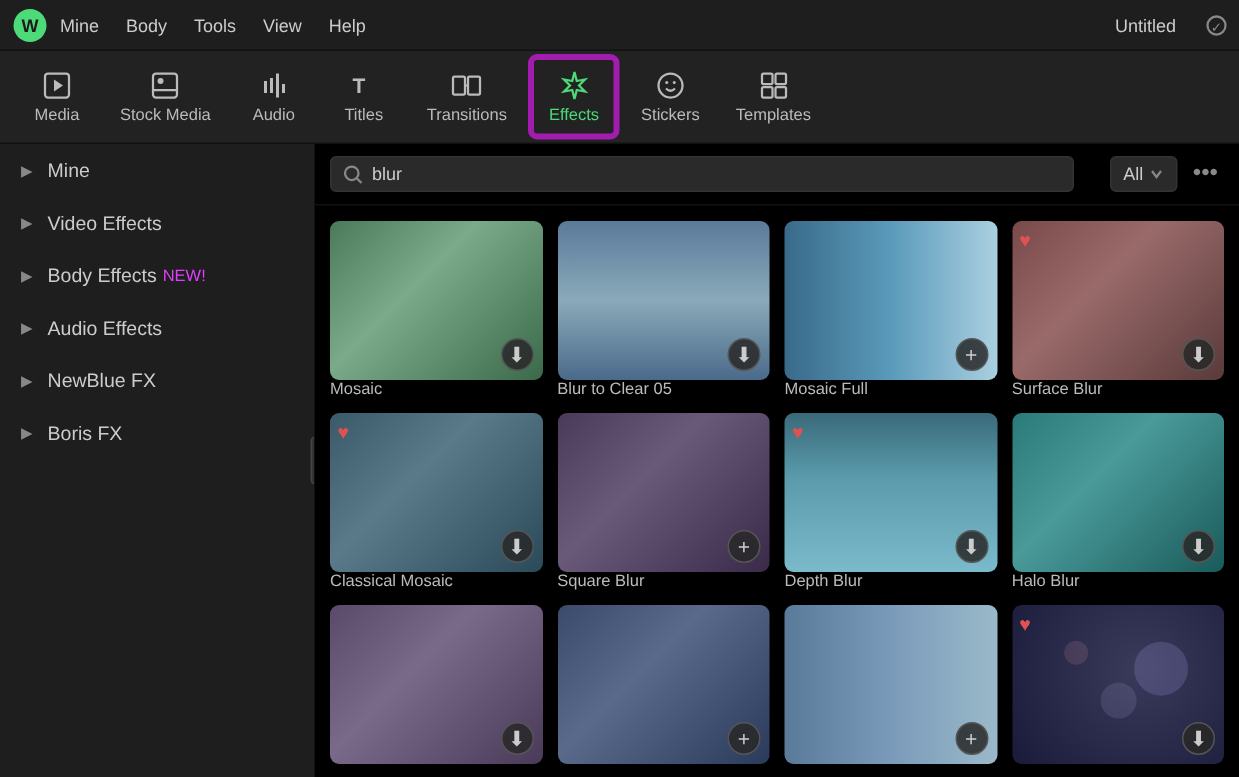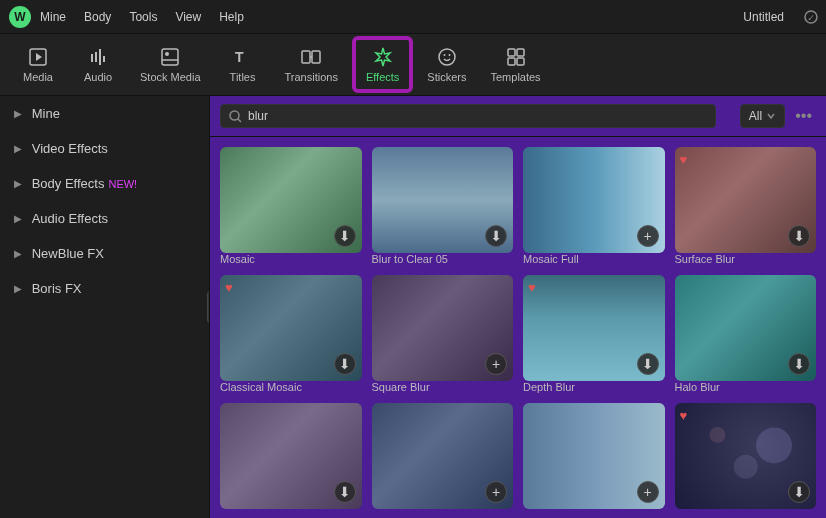--- a/index.html
+++ b/index.html
@@ -126,21 +126,21 @@
       align-items: center;
       justify-content: center;
       font-size: 9px;
       color: #888;
       z-index: 10;
     }
 
     
     #content {
       flex: 1;
-      background: #4c1d95;
+      background: #000000;
       display: flex;
       flex-direction: column;
       overflow: hidden;
     }
 
     
     #search-bar {
       display: flex;
       align-items: center;
       padding: 8px 10px;
@@ -295,32 +295,32 @@
   <div class="toolbar-item">
     <svg viewBox="0 0 22 22" fill="none">
         <rect x="3" y="3" width="16" height="16" rx="2" stroke="#bbb" stroke-width="1.5"></rect>
         <polygon points="9,7 15,11 9,15" fill="#bbb"></polygon>
       </svg>
     <span>Media</span>
   </div>
 
   <div class="toolbar-item">
     <svg viewBox="0 0 22 22" fill="none">
-        <path d="M8 6h2v10H8V6zm4-3h2v16h-2V3zm-8 5h2v8H4v-8zm12 2h2v6h-2v-6z" fill="#bbb"></path>
-      </svg>
-    <span>Audio</span>
-  </div>
-
-  <div class="toolbar-item">
-    <svg viewBox="0 0 22 22" fill="none">
         <rect x="3" y="3" width="16" height="16" rx="2" stroke="#bbb" stroke-width="1.5"></rect>
         <circle cx="8" cy="8" r="2" fill="#bbb"></circle>
         <line x1="3" y1="14" x2="19" y2="14" stroke="#bbb" stroke-width="1.5"></line>
       </svg>
     <span>Stock Media</span>
+  </div>
+
+  <div class="toolbar-item">
+    <svg viewBox="0 0 22 22" fill="none">
+        <path d="M8 6h2v10H8V6zm4-3h2v16h-2V3zm-8 5h2v8H4v-8zm12 2h2v6h-2v-6z" fill="#bbb"></path>
+      </svg>
+    <span>Audio</span>
   </div>
 
   <div class="toolbar-item">
     <svg viewBox="0 0 22 22" fill="none">
         <text x="3" y="16" font-size="14" font-weight="bold" fill="#bbb">T</text>
       </svg>
     <span>Titles</span>
   </div>
 
   <div class="toolbar-item">

